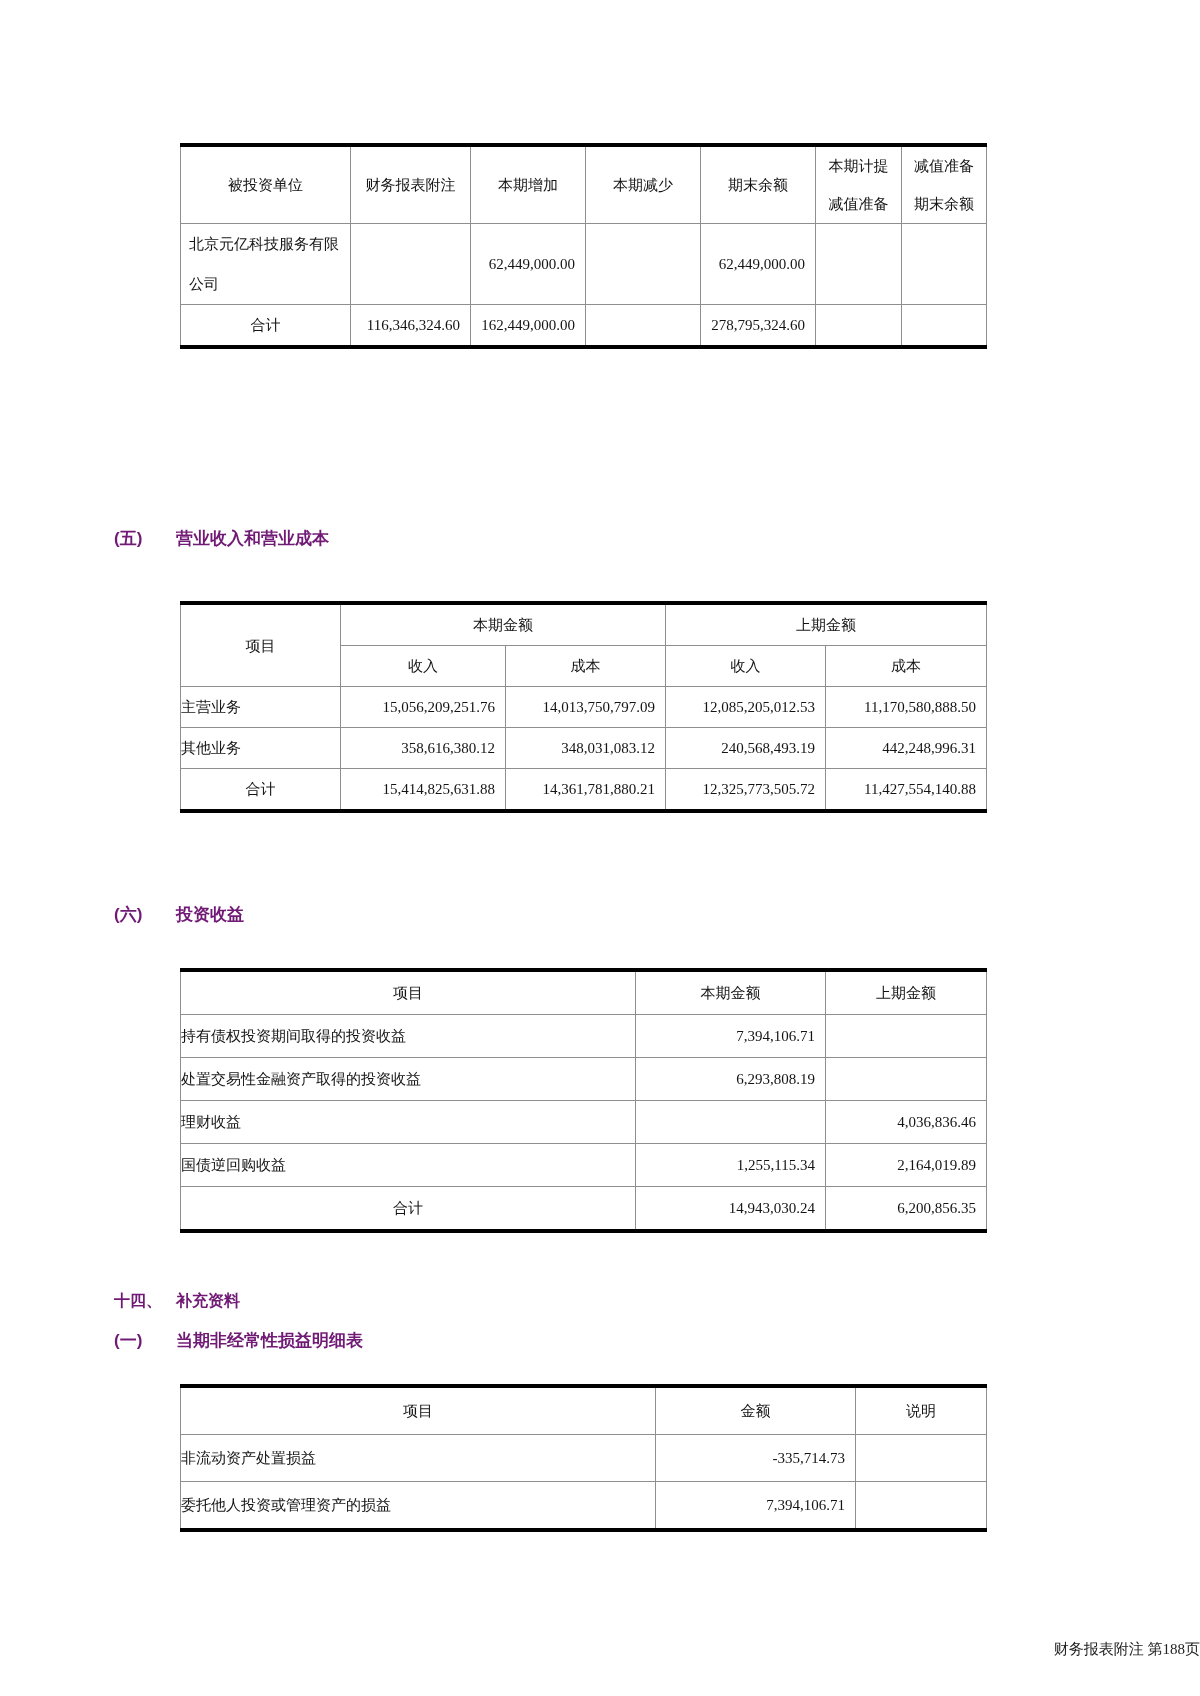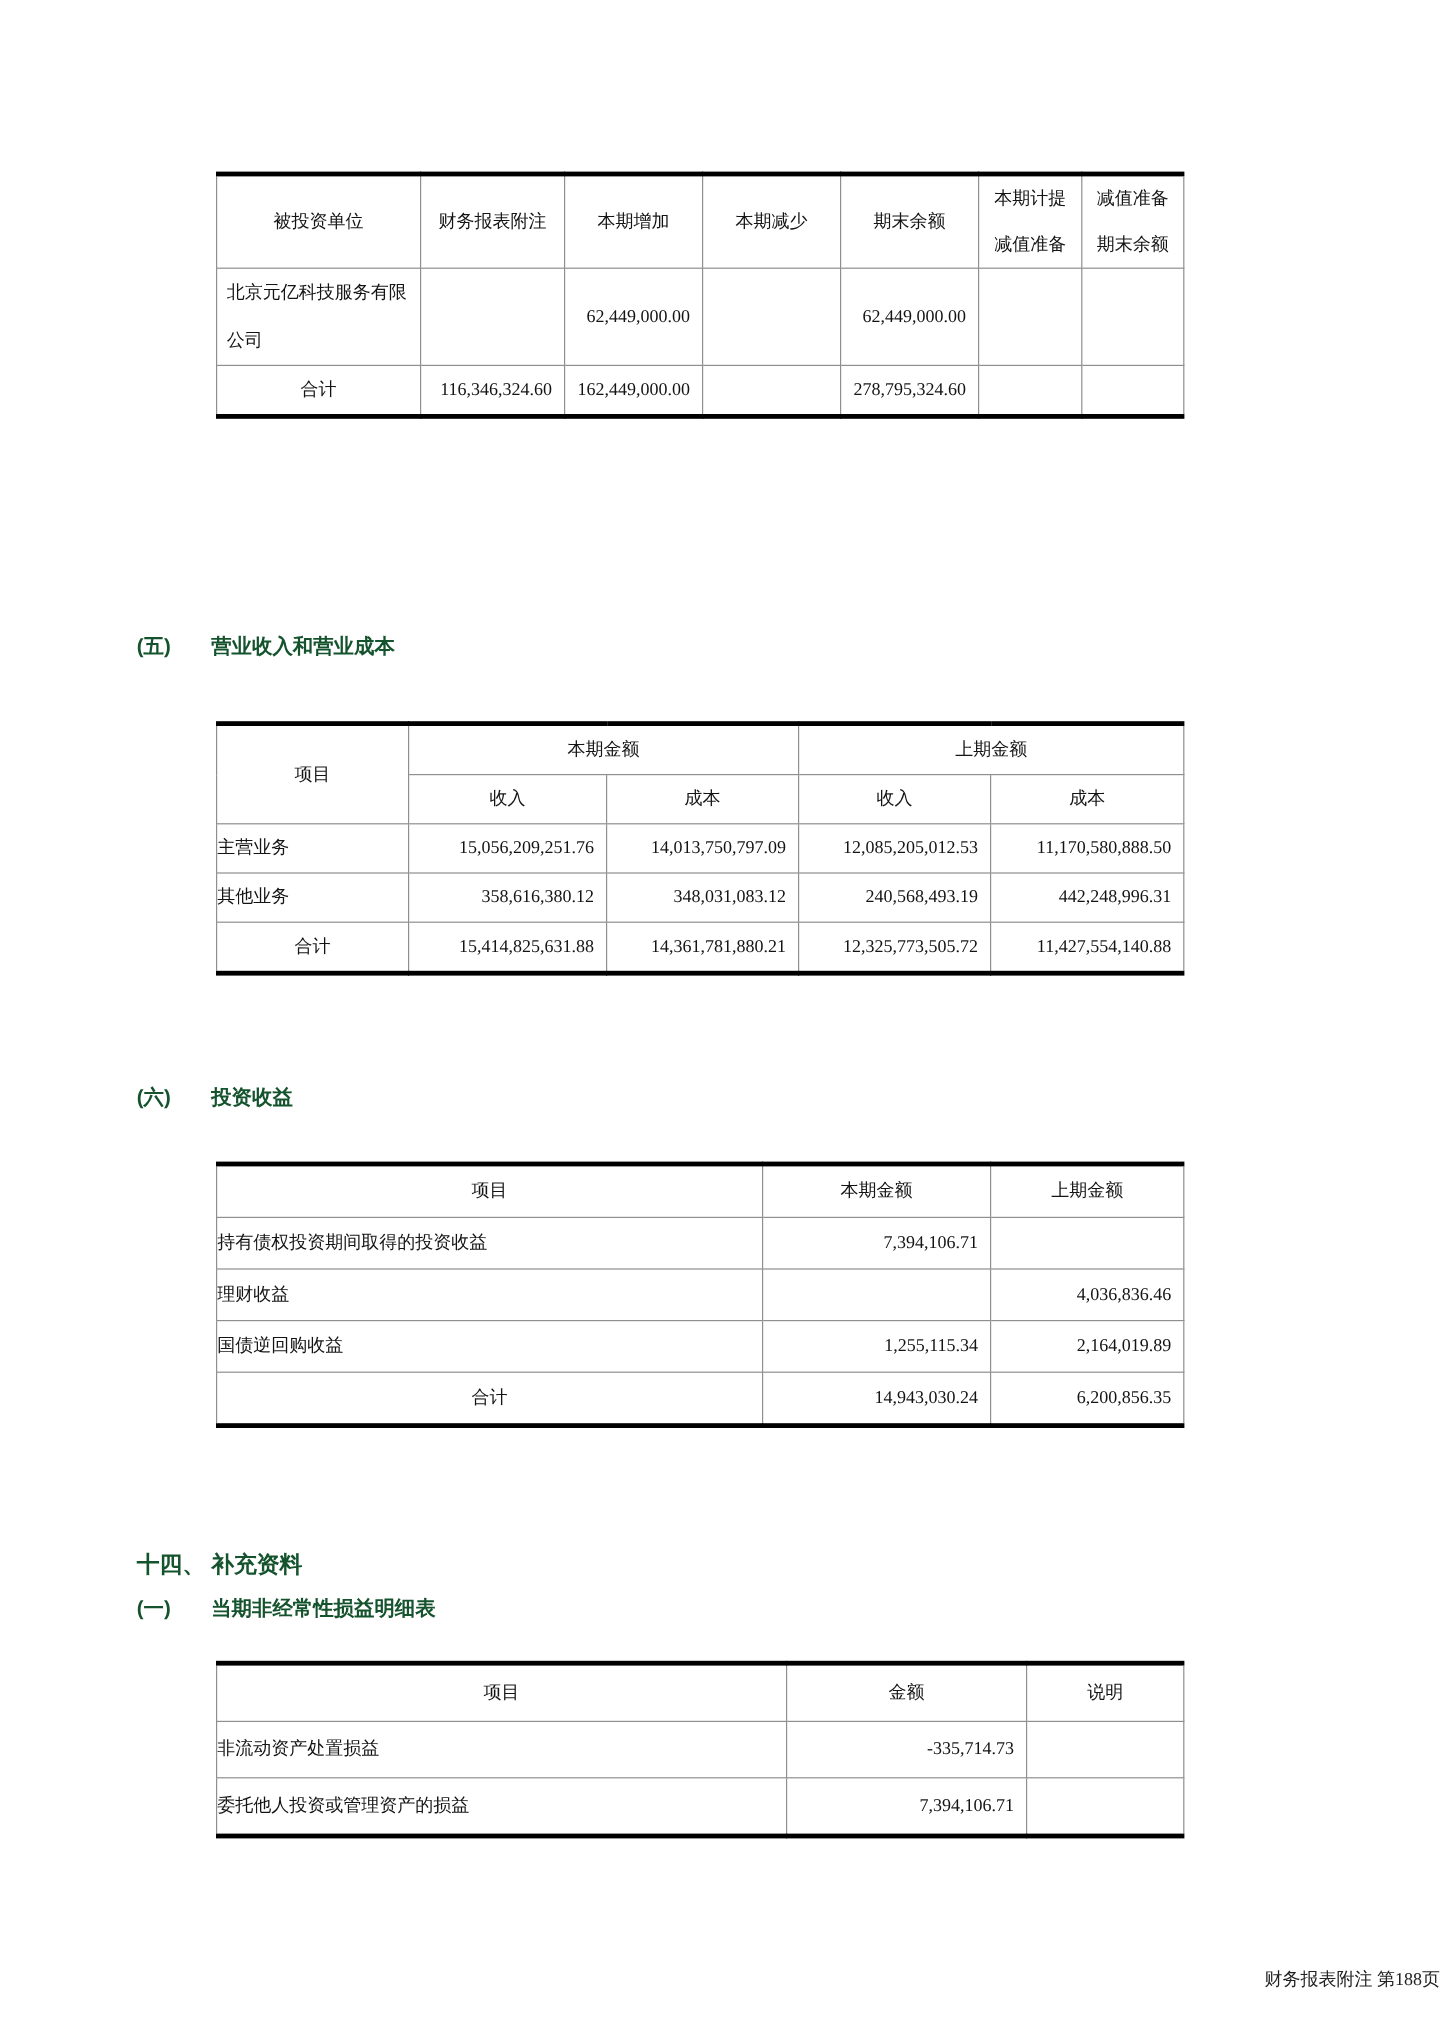--- a/index.html
+++ b/index.html
@@ -35,26 +35,26 @@
   
   .t3 { top:968px; }
   .t3 th,.t3 td { line-height:42px; }
   
   .t4 { top:1384px; }
   .t4 th,.t4 td { line-height:46px; }
   
   .heading {
     position:absolute; left:114px; white-space:nowrap;
     font-family:"Liberation Sans","DejaVu Sans",sans-serif;
-    font-weight:bold; font-size:17px; color:#14532d;
+    font-weight:bold; font-size:17px; color:#701a75;
   }
   .heading .hnum { display:inline-block; width:62px; }
   .h5 { top:527px; }
   .h6 { top:903px; }
-  .h14 { top:1291px; font-size:19px; }
+  .h14 { top:1291px; font-size:16px; }
   .h14s { top:1329px; }
   .footer {
     position:absolute; top:1640px; left:0; width:100%;
     text-align:right; font-size:15px; color:#222;
   }
 </style>
 </head>
 <body>
 
 <div class="page">
@@ -169,20 +169,25 @@
       <th>项目</th>
       <th>本期金额</th>
       <th>上期金额</th>
     </tr>
     <tr>
       <td class="item">持有债权投资期间取得的投资收益</td>
       <td class="num">7,394,106.71</td>
       <td class="num"></td>
     </tr>
     <tr>
+      <td class="item">处置交易性金融资产取得的投资收益</td>
+      <td class="num">6,293,808.19</td>
+      <td class="num"></td>
+    </tr>
+    <tr>
       <td class="item">理财收益</td>
       <td class="num"></td>
       <td class="num">4,036,836.46</td>
     </tr>
     <tr>
       <td class="item">国债逆回购收益</td>
       <td class="num">1,255,115.34</td>
       <td class="num">2,164,019.89</td>
     </tr>
     <tr>

